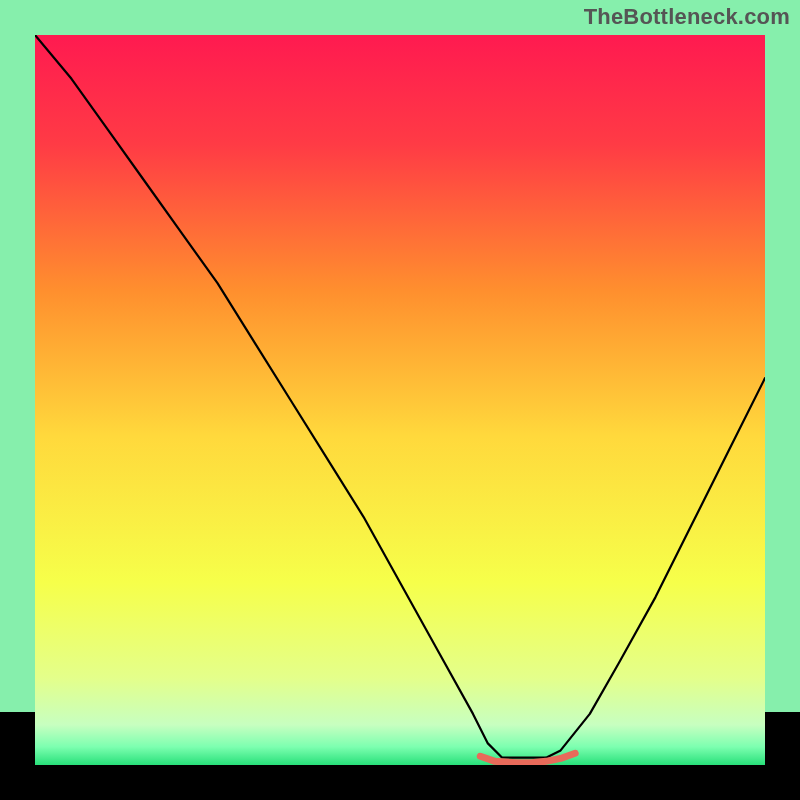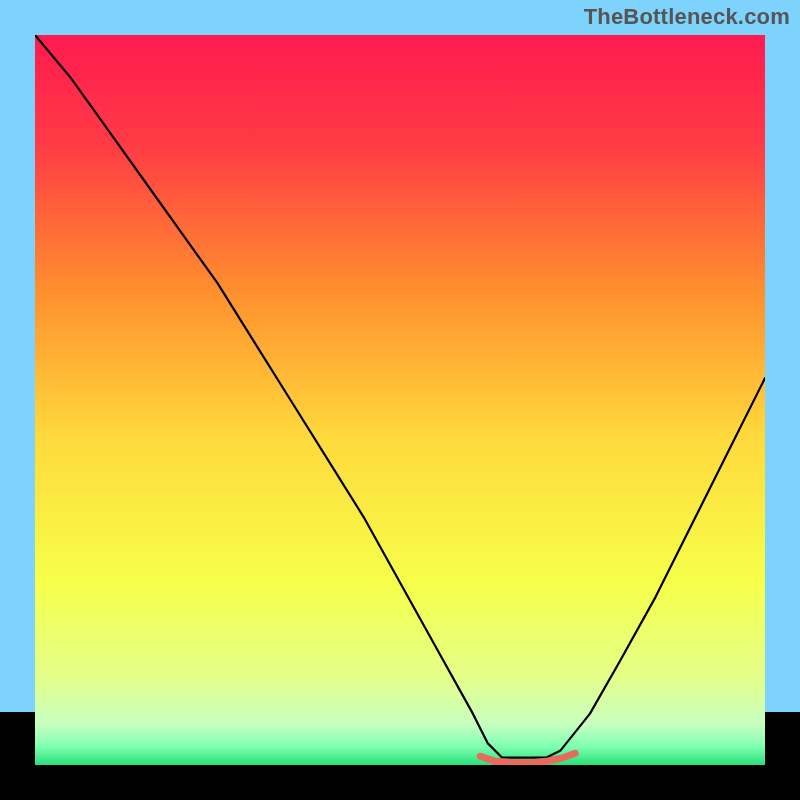--- a/index.html
+++ b/index.html
@@ -8,21 +8,21 @@
     width: 800px;
     height: 800px;
     background: #000;
     font-family: Arial, Helvetica, sans-serif;
     overflow: hidden;
   }
   .frame {
     position: relative;
     width: 800px;
     height: 712px;
-    background: #7dd3fc;
+    background: #86efac;
   }
   .attribution {
     position: absolute;
     top: 4px;
     right: 10px;
     color: #555;
     font-size: 22px;
     font-weight: bold;
     letter-spacing: 0.2px;
     z-index: 10;

